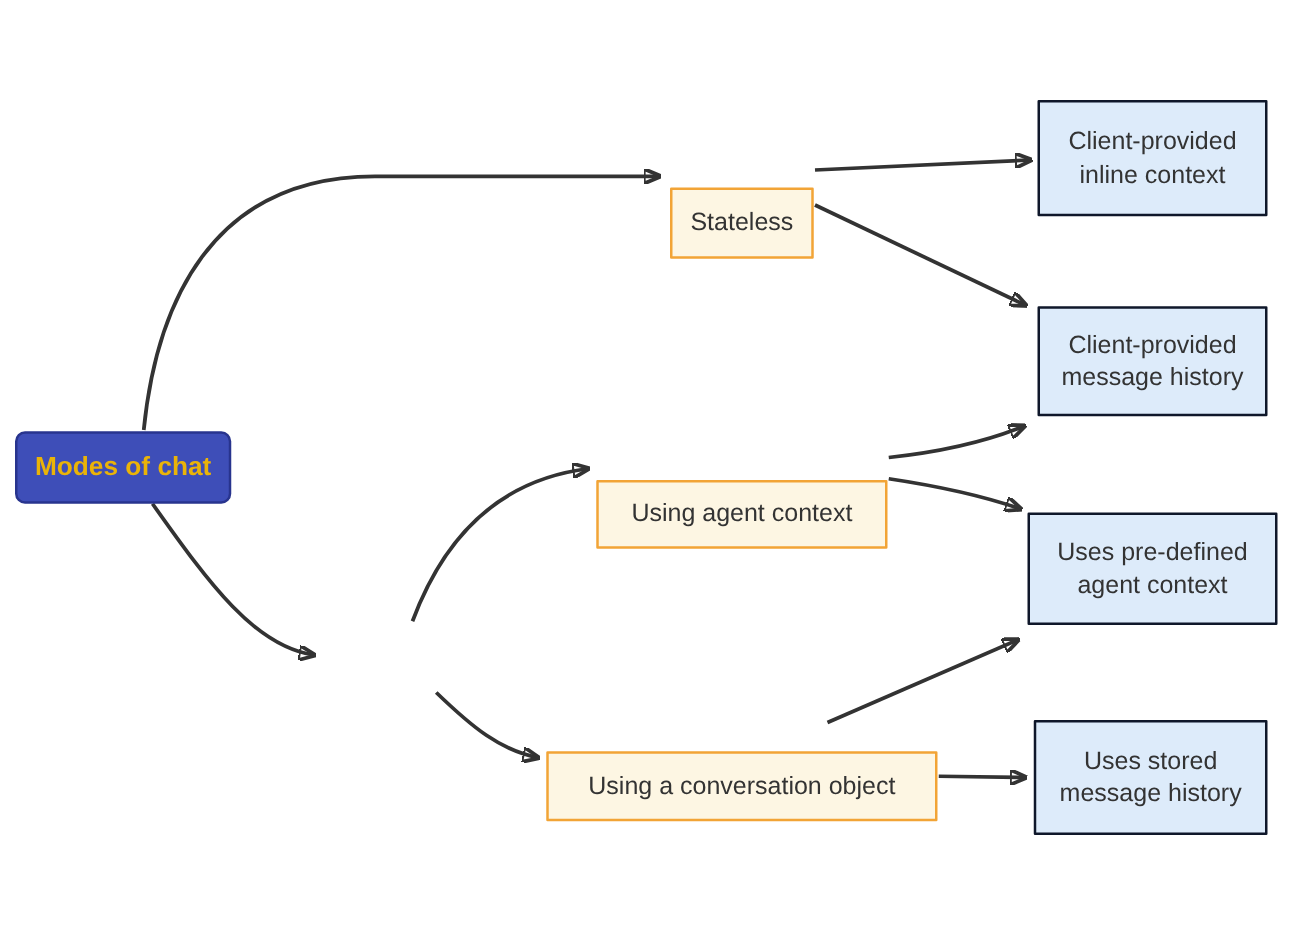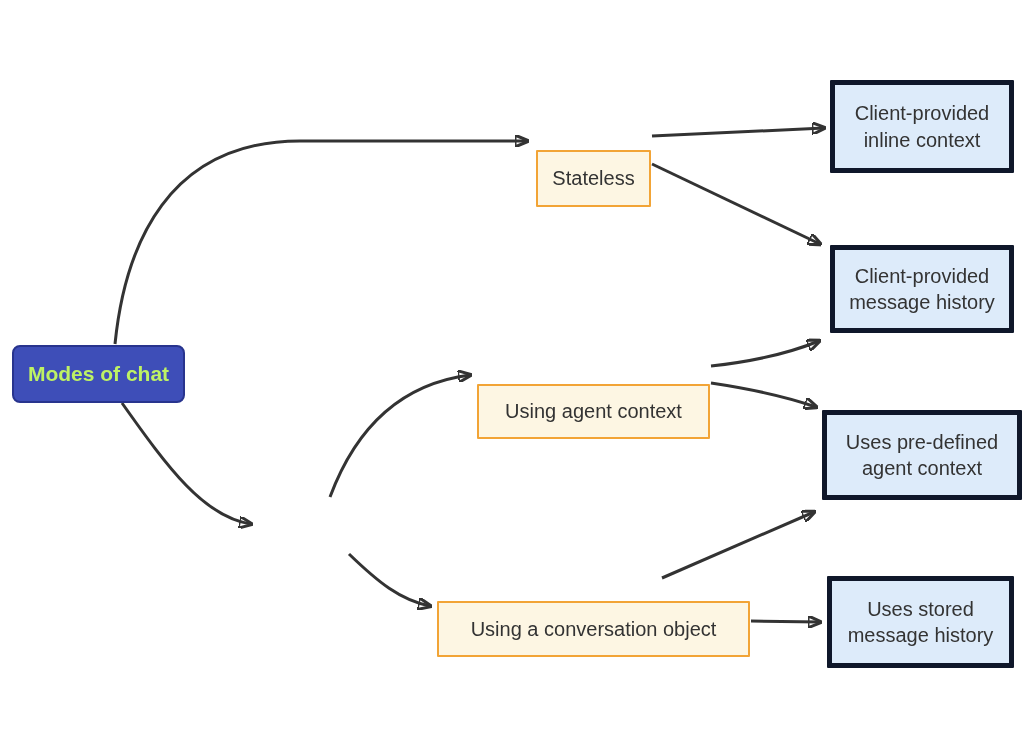--- a/index.html
+++ b/index.html
@@ -18,33 +18,33 @@
     display:flex;align-items:center;justify-content:center;
     text-align:center;
     font-size:20px;line-height:1.32;
     color:#333333;
     padding:4px 8px;
   }
   .node-root{
     background:#3e4eb8;
     border:2px solid #28348e;
     border-radius:8px;
-    color:#bef264;
+    color:#eab308;
     font-weight:bold;
     font-size:21px;
   }
   .node-branch{
     background:#fdf6e3;
     border:2px solid #f2a436;
     border-radius:1px;
     margin-top:37px;
   }
   .node-leaf{
     background:#ddebfa;
-    border:5px solid #0f172a;
+    border:2px solid #0f172a;
     border-radius:1px;
   }
 </style>
 </head>
 <body>
 
 <div class="canvas">
 
   <svg class="edges" viewBox="0 0 1034 750" xmlns="http://www.w3.org/2000/svg">
     <defs>

